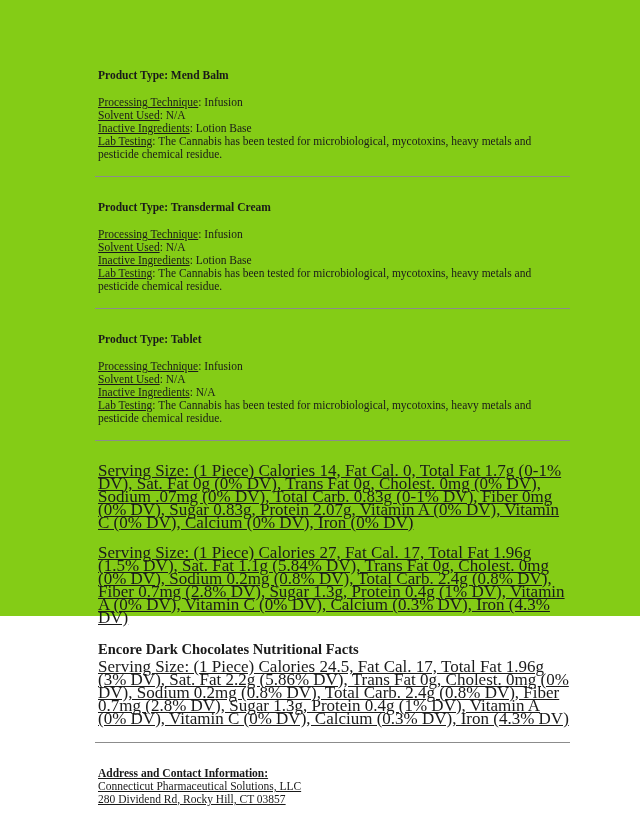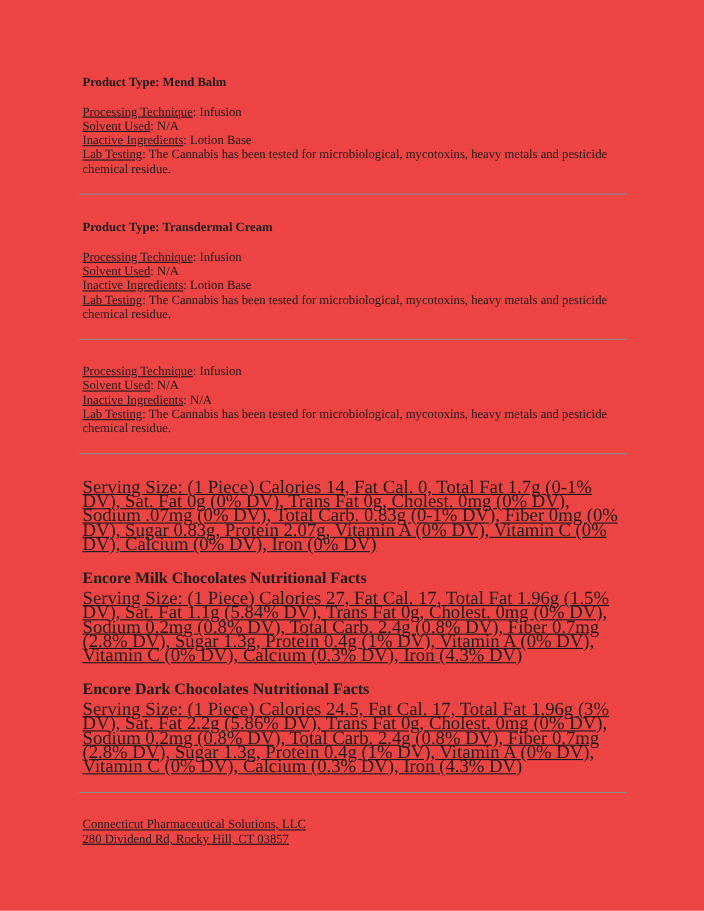--- a/index.html
+++ b/index.html
@@ -6,23 +6,23 @@
   html, body { margin: 0; padding: 0; background: #ffffff; }
   body {
     width: 640px;
     height: 828px;
     font-family: "Liberation Serif", "DejaVu Serif", serif;
     color: #1a1a1a;
     overflow: hidden;
   }
   .page {
     width: 640px;
-    height: 828px;
-    background: #ef4444;
-    padding: 68px 70px 0 75px;
+    height: 616px;
+    background: #84cc16;
+    padding: 68px 70px 0 98px;
   }
   p { margin: 0; }
   .product-title {
     font-size: 11.5px;
     line-height: 14px;
     font-weight: bold;
     margin: 0 0 14px 0;
   }
   .field {
     font-size: 11.5px;
@@ -77,40 +77,41 @@
   <section>
     <p class="product-title">Product Type: Transdermal Cream</p>
     <p class="field"><span class="u">Processing Technique</span><span>: </span><span>Infusion</span></p>
     <p class="field"><span class="u">Solvent Used</span><span>: </span><span>N/A</span></p>
     <p class="field"><span class="u">Inactive Ingredients</span><span>: </span><span>Lotion Base</span></p>
     <p class="field"><span class="u">Lab Testing</span><span>: </span><span>The Cannabis has been tested for microbiological, mycotoxins, heavy metals and pesticide chemical residue.</span></p>
   </section>
   <hr class="divider">
 
   <section>
+    <p class="product-title">Product Type: Tablet</p>
     <p class="field"><span class="u">Processing Technique</span><span>: </span><span>Infusion</span></p>
     <p class="field"><span class="u">Solvent Used</span><span>: </span><span>N/A</span></p>
     <p class="field"><span class="u">Inactive Ingredients</span><span>: </span><span>N/A</span></p>
     <p class="field"><span class="u">Lab Testing</span><span>: </span><span>The Cannabis has been tested for microbiological, mycotoxins, heavy metals and pesticide chemical residue.</span></p>
   </section>
   <hr class="divider">
 
   <section>
     <p class="nutr-text">Serving Size: (1 Piece) Calories 14, Fat Cal. 0, Total Fat 1.7g (0-1% DV), Sat. Fat 0g (0% DV), Trans Fat 0g, Cholest. 0mg (0% DV), Sodium .07mg (0% DV), Total Carb. 0.83g (0-1% DV), Fiber 0mg (0% DV), Sugar 0.83g, Protein 2.07g, Vitamin A (0% DV), Vitamin C (0% DV), Calcium (0% DV), Iron (0% DV)</p>
   </section>
 
   <section>
-    <p class="nutr-title">Encore Milk Chocolates Nutritional Facts</p>
     <p class="nutr-text">Serving Size: (1 Piece) Calories 27, Fat Cal. 17, Total Fat 1.96g (1.5% DV), Sat. Fat 1.1g (5.84% DV), Trans Fat 0g, Cholest. 0mg (0% DV), Sodium 0.2mg (0.8% DV), Total Carb. 2.4g (0.8% DV), Fiber 0.7mg (2.8% DV), Sugar 1.3g, Protein 0.4g (1% DV), Vitamin A (0% DV), Vitamin C (0% DV), Calcium (0.3% DV), Iron (4.3% DV)</p>
   </section>
 
   <section>
     <p class="nutr-title">Encore Dark Chocolates Nutritional Facts</p>
     <p class="nutr-text">Serving Size: (1 Piece) Calories 24.5, Fat Cal. 17, Total Fat 1.96g (3% DV), Sat. Fat 2.2g (5.86% DV), Trans Fat 0g, Cholest. 0mg (0% DV), Sodium 0.2mg (0.8% DV), Total Carb. 2.4g (0.8% DV), Fiber 0.7mg (2.8% DV), Sugar 1.3g, Protein 0.4g (1% DV), Vitamin A (0% DV), Vitamin C (0% DV), Calcium (0.3% DV), Iron (4.3% DV)</p>
   </section>
   <hr class="divider">
 
   <section>
+    <p class="contact-heading">Address and Contact Information:</p>
     <p class="contact-line">Connecticut Pharmaceutical Solutions, LLC</p>
     <p class="contact-line">280 Dividend Rd, Rocky Hill, CT 03857</p>
   </section>
 
 </div>
 
 </body></html>

